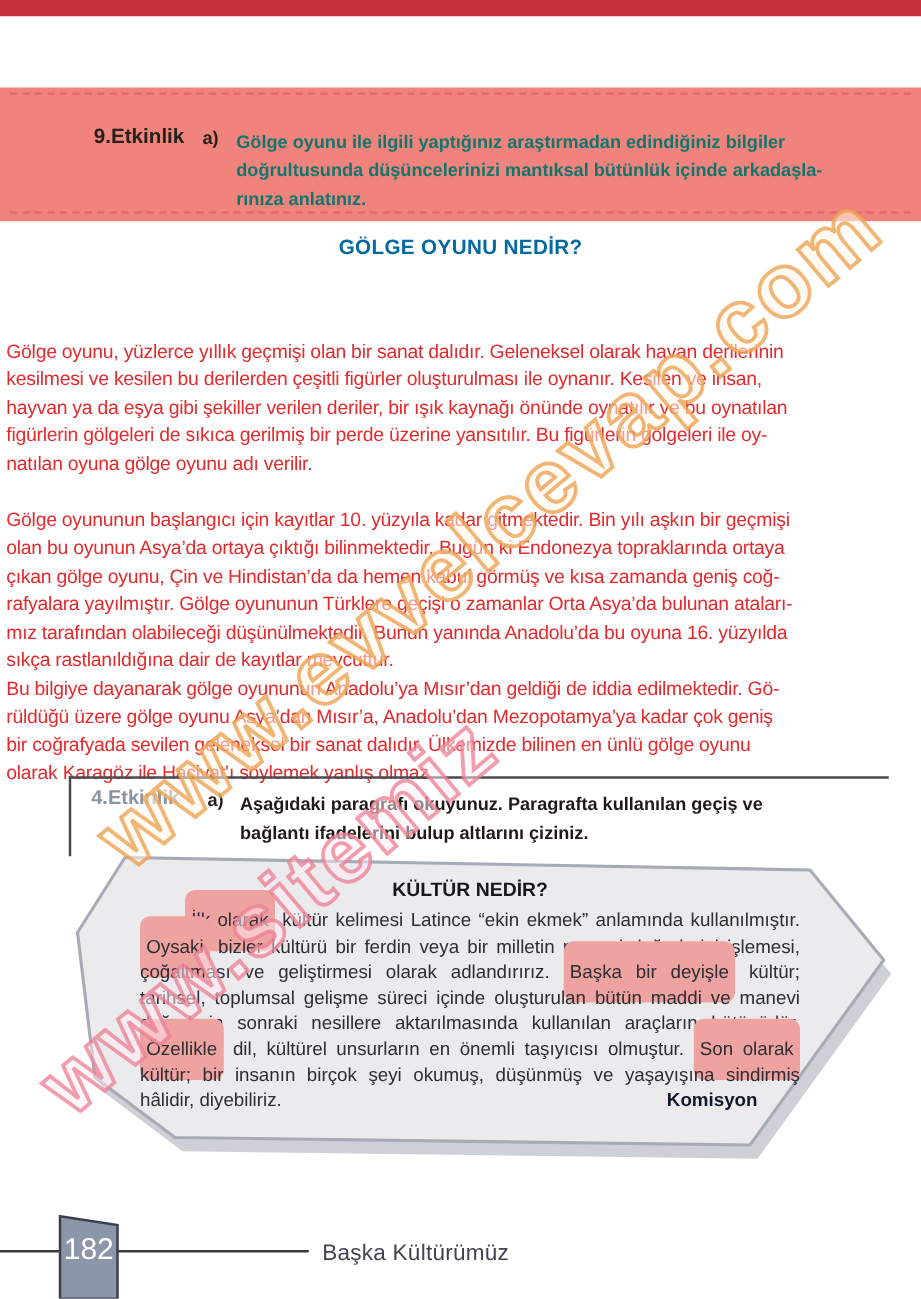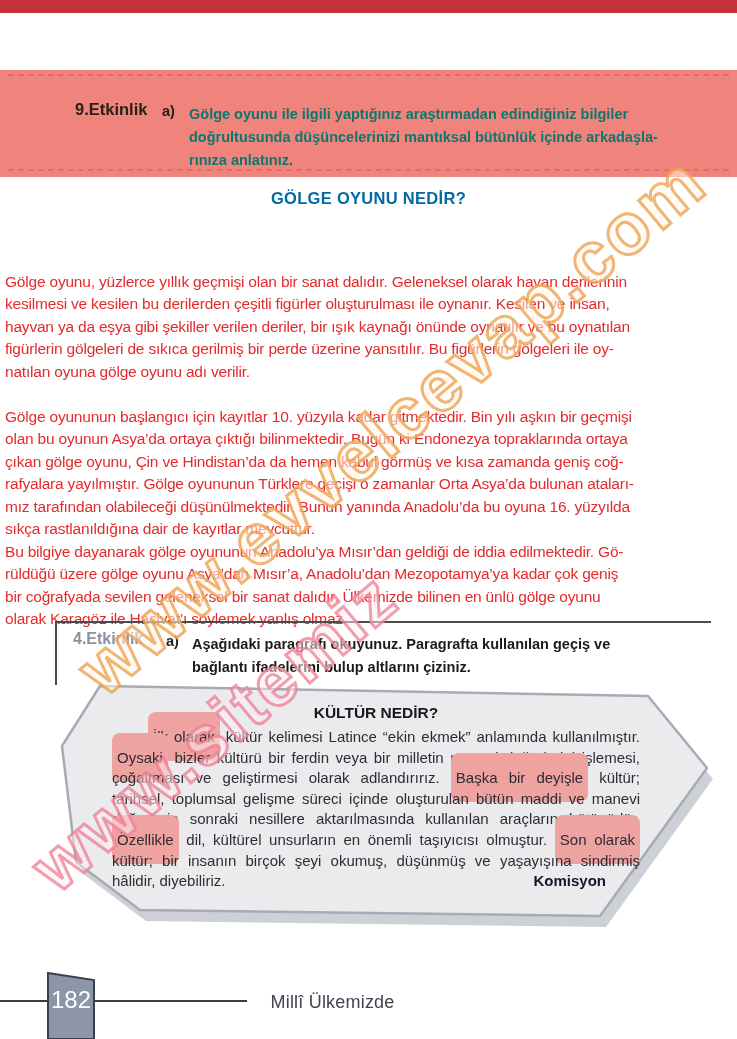--- a/index.html
+++ b/index.html
@@ -111,13 +111,13 @@
 <div class="abs" id="box-sign">Komisyon</div>
 
 <div class="abs wm" id="wm-orange">www.evvelcevap.com</div>
 <div class="abs wm" id="wm-pink">www.sitemiz</div>
 
 <div class="abs" id="footer-line"></div>
 <svg class="abs" id="page-tab-svg" width="52" height="70" viewBox="0 0 52 70">
   <path d="M2,4 L48,11 L48,70 L2,70 Z" fill="#8c96a8" stroke="#39404d" stroke-width="2"></path>
 </svg>
 <div class="abs" id="page-num">182</div>
-<div class="abs" id="footer-title">Millî Ülkemizde</div>
+<div class="abs" id="footer-title">Başka Kültürümüz</div>
 
 </body></html>

